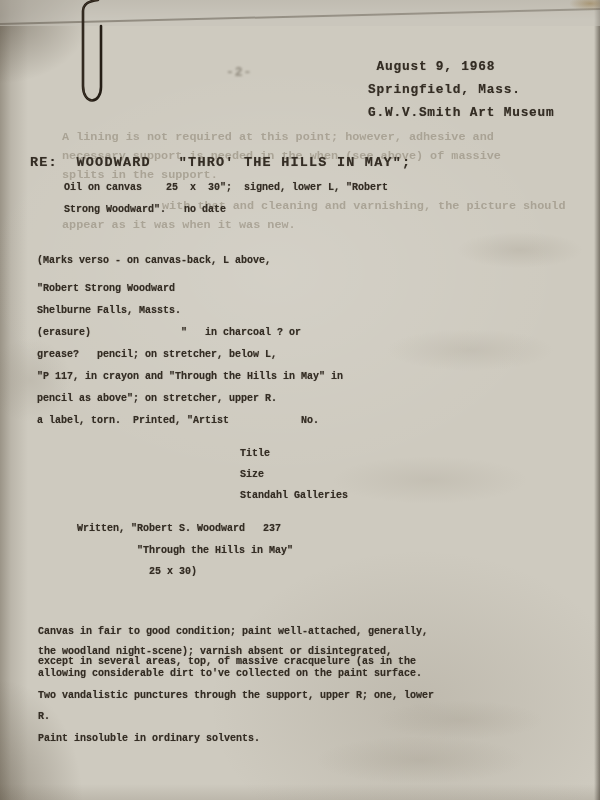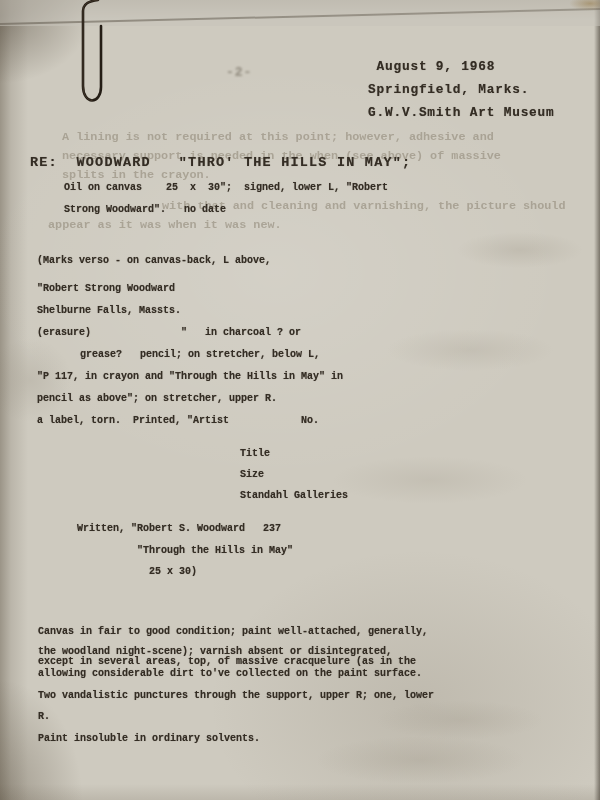--- a/index.html
+++ b/index.html
@@ -57,47 +57,47 @@
 
   <svg class="clip" width="44" height="120" viewBox="0 0 44 120">
     <path d="M 24 0 C 14 1 9 4 9 11 L 9 86 C 9 95 13.5 100.5 18 100.5 C 23 100.5 27 95 27 87 L 27 26" fill="none" stroke="#241d15" stroke-width="2.6" stroke-linecap="round"></path>
     <path d="M 24 0 C 14 1 9 4 9 11 L 9 86 C 9 95 13.5 100.5 18 100.5" fill="none" stroke="rgba(120,100,80,0.35)" stroke-width="1" stroke-linecap="round"></path>
   </svg>
 
   <div class="tw pagenum" style="left:226px;top:62px;">-2-</div>
 
   <div class="block">
     <div class="tw hdr" style="left:368px;top:55px;"> August 9, 1968</div>
-    <div class="tw hdr" style="left:368px;top:78px;">Springfield, Marks.</div>
+    <div class="tw hdr" style="left:368px;top:78px;">Springfield, Mass.</div>
     <div class="tw hdr" style="left:368px;top:101px;">G.W.V.Smith Art Museum</div>
   </div>
 
   <div class="block">
     <div class="tw ghost" style="left:62px;top:128px;font-family:Liberation Mono, monospace;">A lining is not required at this point; however, adhesive and</div>
     <div class="tw ghost" style="left:62px;top:147px;">necessary support is needed in the when (see above) of massive</div>
-    <div class="tw ghost" style="left:62px;top:166px;">splits in the crayon.</div>
+    <div class="tw ghost" style="left:62px;top:166px;">splits in the support.</div>
   </div>
 
   <div class="block">
     <div class="tw ghost" style="left:118px;top:197px;margin-left:44px;">with that and cleaning and varnishing, the picture should</div>
-    <div class="tw ghost" style="left:48px;top:216px;text-align:center;">appear as it was when it was new.</div>
+    <div class="tw ghost" style="left:62px;top:216px;text-align:center;">appear as it was when it was new.</div>
   </div>
 
   <div class="block">
     <div class="tw re" style="left:30px;top:152px;">RE:  WOODWARD   "THRO' THE HILLS IN MAY";</div>
     <div class="tw" style="left:64px;top:177px;">Oil on canvas    25  x  30";  signed, lower L, "Robert</div>
     <div class="tw" style="left:64px;top:199px;">Strong Woodward".   no date</div>
   </div>
 
   <div class="block">
     <div class="tw" style="left:37px;top:250px;">(Marks verso - on canvas-back, L above,</div>
     <div class="tw" style="left:37px;top:278px;">"Robert Strong Woodward</div>
     <div class="tw" style="left:37px;top:300px;">Shelburne Falls, Massts.</div>
     <div class="tw" style="left:37px;top:322px;">(erasure)               "   in charcoal ? or</div>
-    <div class="tw" style="left:37px;top:344px;margin-left:43px;">grease?   pencil; on stretcher, below L,</div>
+    <div class="tw" style="left:37px;top:344px;">grease?   pencil; on stretcher, below L,</div>
     <div class="tw" style="left:37px;top:366px;">"P 117, in crayon and "Through the Hills in May" in</div>
     <div class="tw" style="left:37px;top:388px;">pencil as above"; on stretcher, upper R.</div>
     <div class="tw" style="left:37px;top:410px;">a label, torn.  Printed, "Artist            No.</div>
   </div>
 
   <div class="block">
     <div class="tw" style="left:240px;top:443px;">Title</div>
     <div class="tw" style="left:240px;top:464px;">Size</div>
     <div class="tw" style="left:240px;top:485px;">Standahl Galleries</div>
   </div>

